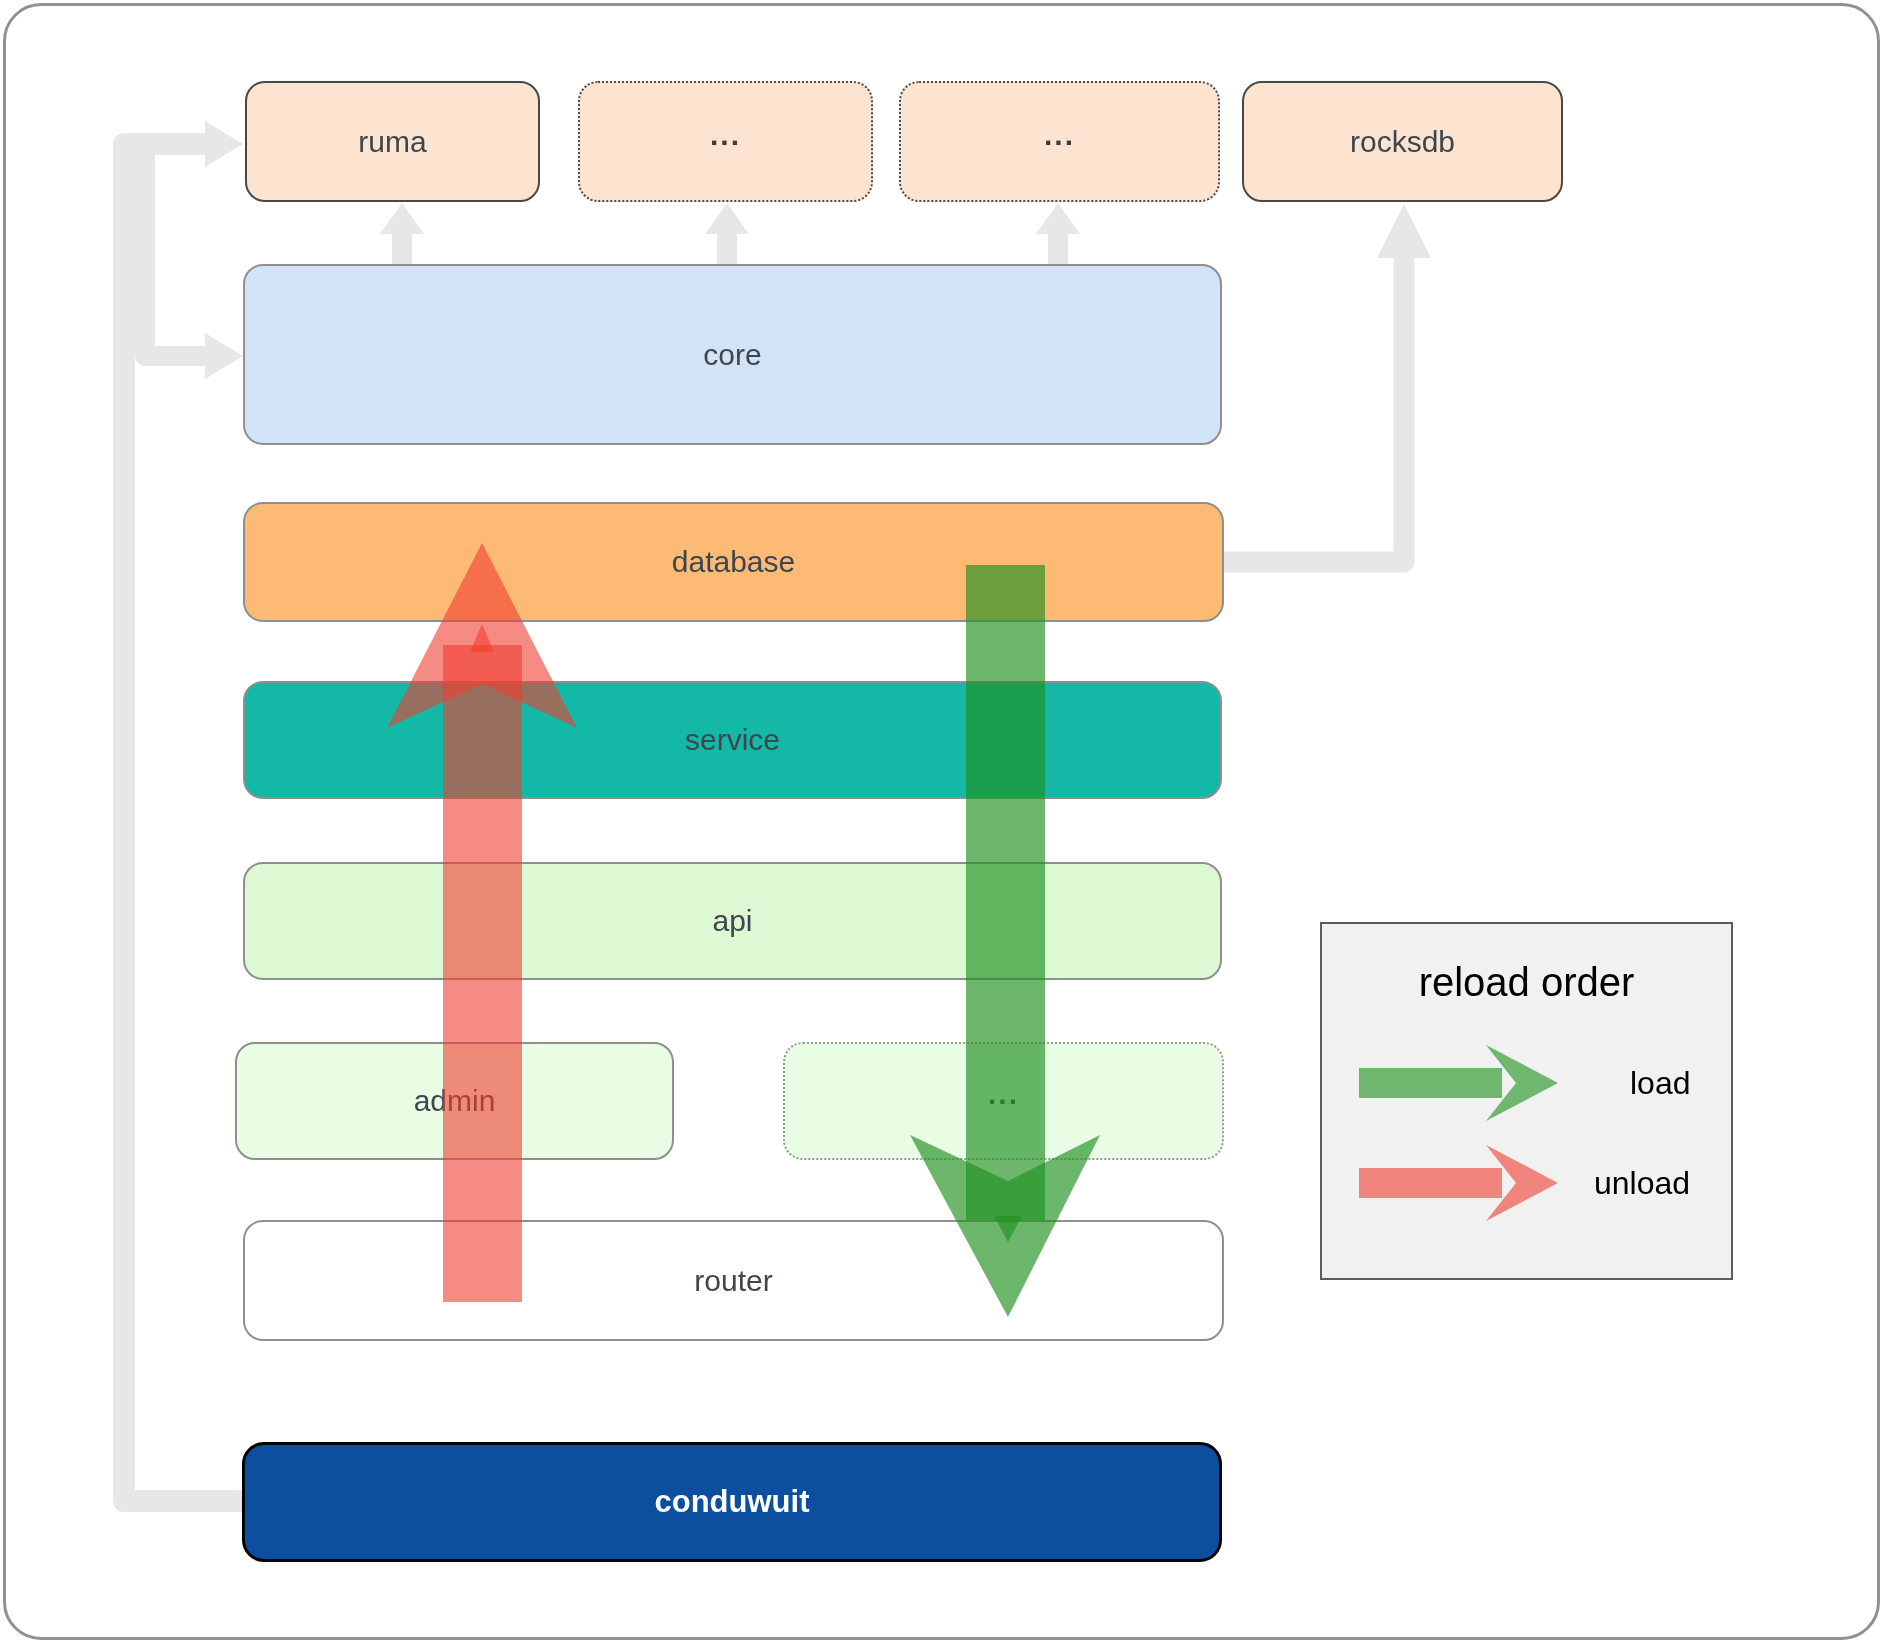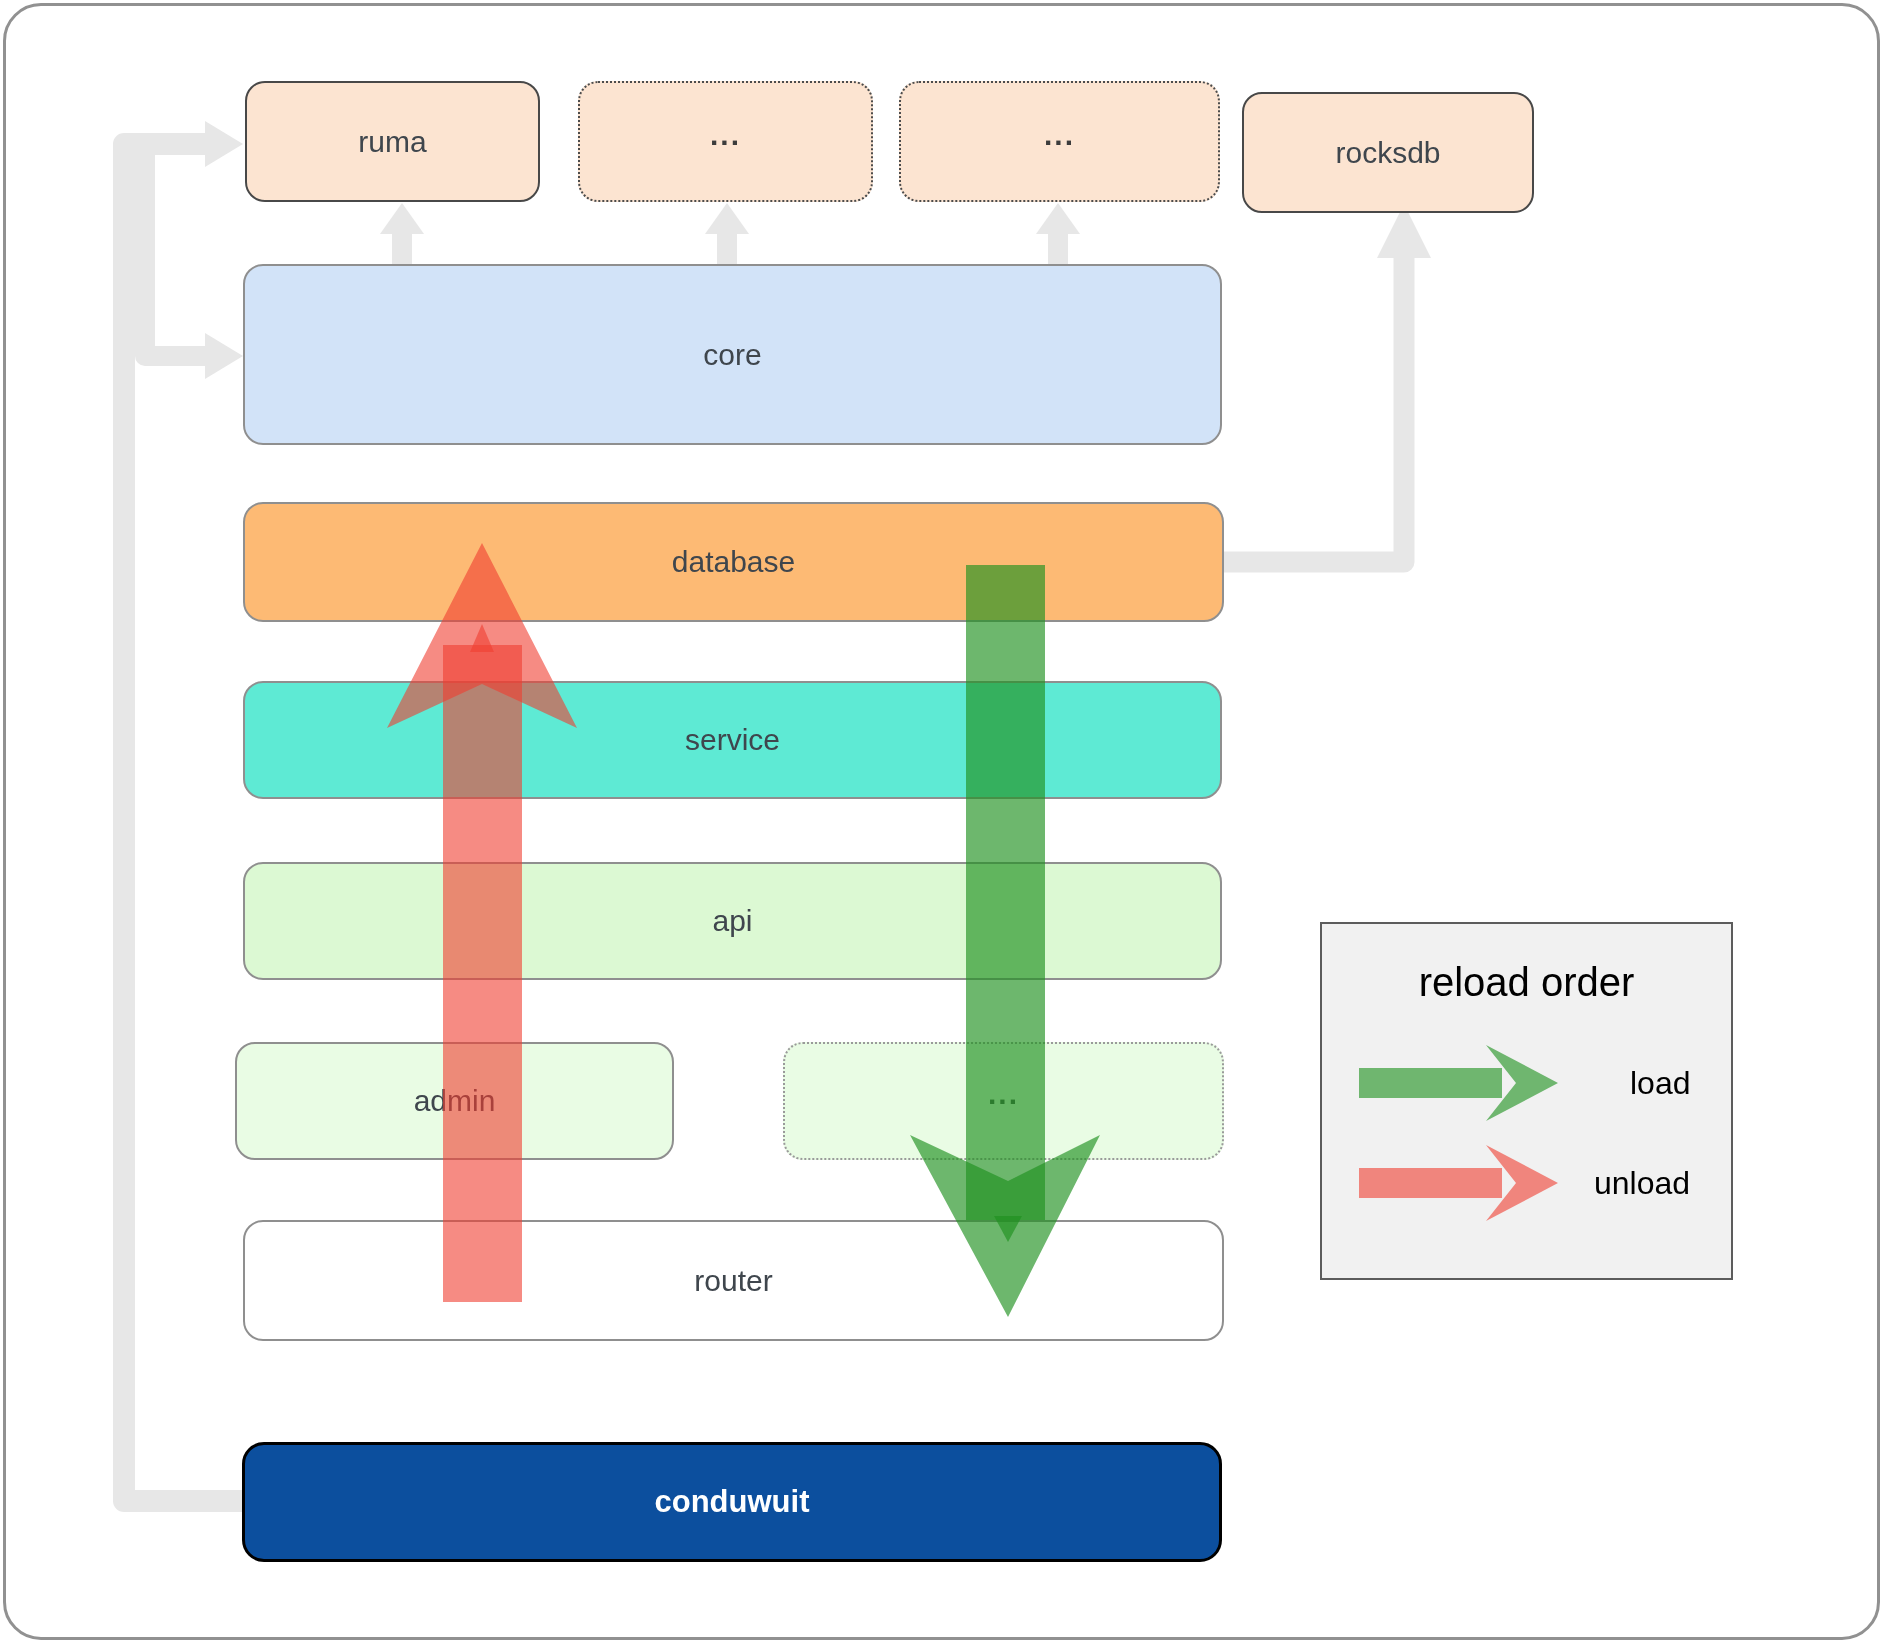--- a/index.html
+++ b/index.html
@@ -26,21 +26,21 @@
     box-sizing:border-box;
     border-radius:20px;
     font-size:30px;
     color:#3f464d;
     z-index:2;
   }
   .peach  { background:#fce4d1; border:2.5px solid #484848; }
   .peach-dotted { background:#fce4d1; border:2.5px dotted #4c4c4c; }
   .blue   { background:#d2e3f8; border:2px solid #8f8f8f; }
   .green1 { background:#fdba74; border:2px solid #8f8f8f; }
-  .green2 { background:#5eead4; border:2px solid #8f8f8f; }
+  .green2 { background:#14b8a6; border:2px solid #8f8f8f; }
   .green3 { background:#dcf9d3; border:2px solid #8f8f8f; }
   .green4 { background:#e9fce4; border:2px solid #8f8f8f; }
   .green4-dotted { background:#e9fce4; border:2px dotted #9a9a9a; }
   .white-box { background:#ffffff; border:2px solid #8f8f8f; }
   .navy   { background:#0c4f9e; border:3px solid #000000; color:#ffffff; font-weight:bold; border-radius:22px; }
   .dots-label { font-weight:bold; letter-spacing:2px; transform:translateY(-7px); color:#3c3c3c; }
   .legend {
     position:absolute; left:1320px; top:922px; width:413px; height:358px;
     background:#f1f1f1; border:2.5px solid #5c5c5c;
     box-sizing:border-box; z-index:2;
@@ -93,21 +93,21 @@
 
   <div class="box peach" style="left:245px; top:81px; width:295px; height:121px;">
     <span>ruma</span>
   </div>
   <div class="box peach-dotted" style="left:578px; top:81px; width:295px; height:121px;">
     <span class="dots-label">...</span>
   </div>
   <div class="box peach-dotted" style="left:899px; top:81px; width:321px; height:121px;">
     <span class="dots-label">...</span>
   </div>
-  <div class="box peach" style="left:1242px; top:92px; width:292px; height:121px;">
+  <div class="box peach" style="left:1242px; top:81px; width:321px; height:121px;">
     <span>rocksdb</span>
   </div>
 
   <div class="box blue" style="left:243px; top:264px; width:979px; height:181px;">
     <span>core</span>
   </div>
 
   <div class="box green1" style="left:243px; top:502px; width:981px; height:120px;">
     <span>database</span>
   </div>

